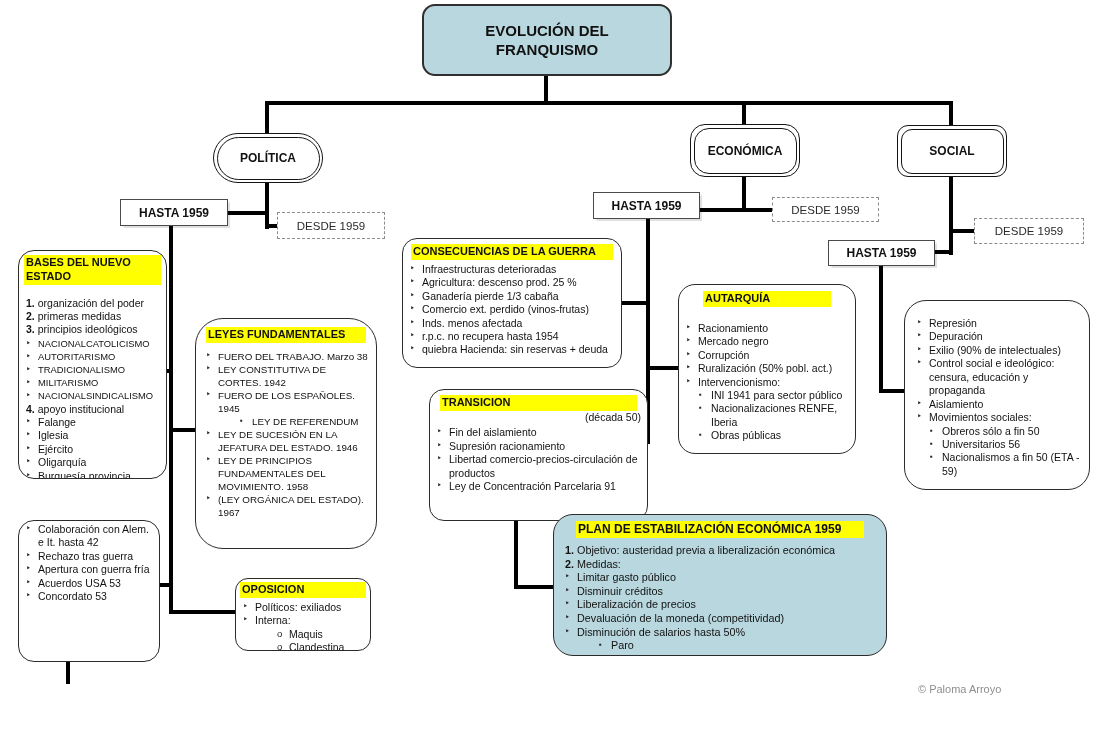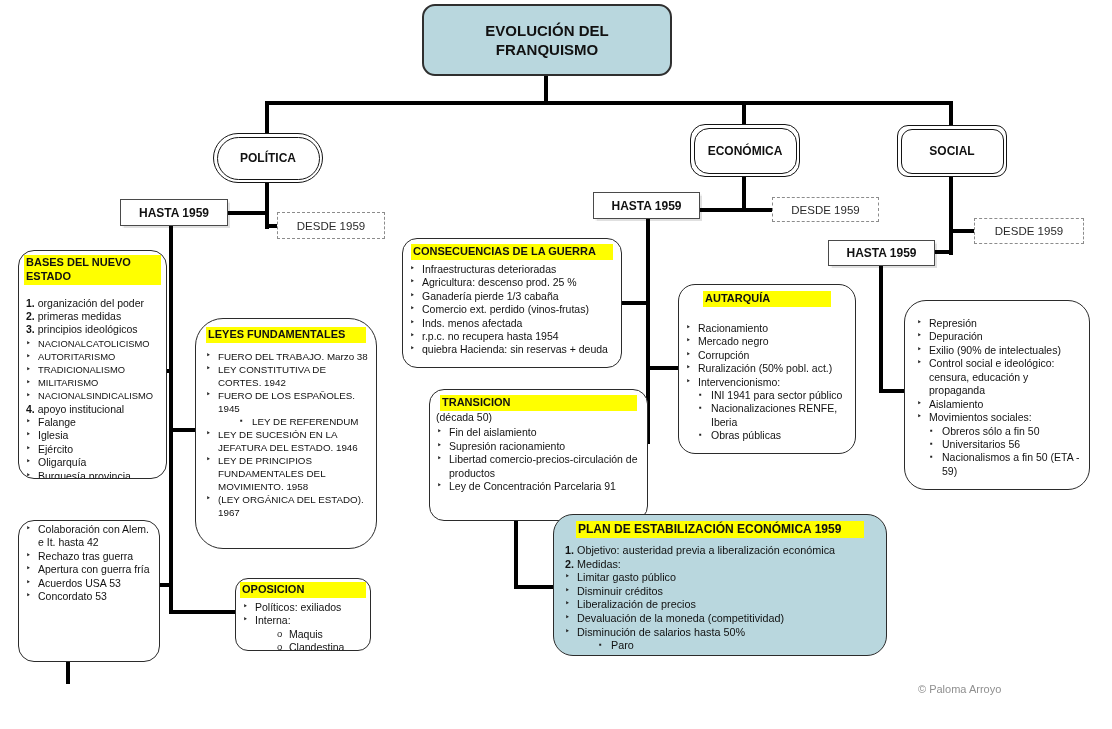--- a/index.html
+++ b/index.html
@@ -22,21 +22,21 @@
   .tag{position:absolute;background:#fff;border:1.2px solid #4a4a4a;display:flex;align-items:center;
        justify-content:center;font-weight:bold;font-size:12px;box-sizing:border-box;
        box-shadow:1.5px 1.5px 1px rgba(0,0,0,0.12);}
   .tag.dashed{border:1.4px dashed #8c8c8c;font-weight:normal;font-size:11.5px;color:#2a2a2a;box-shadow:none;}
   
   .box{position:absolute;background:#fff;border:1.5px solid #2b2b2b;border-radius:18px;
        overflow:hidden;box-sizing:border-box;}
   .box.fill{background:#b9d7de;}
   .box-title{background:#ffff00;font-weight:bold;text-align:left;font-size:11px;line-height:1.25;
              margin:5px 6px 1px;padding:1px 2px;}
-  .box-subtitle{text-align:left;font-size:10.5px;line-height:1.2;margin:0 6px 1px;}
+  .box-subtitle{text-align:right;font-size:10.5px;line-height:1.2;margin:0 6px 1px;}
   .box-body{padding:2px 4px 4px 7px;font-size:10.5px;line-height:1.28;}
   .li{display:flex;align-items:flex-start;}
   .li.sm{font-size:9.4px;line-height:1.4;}
   .li b{margin-right:3px;white-space:nowrap;}
   .li .txt{flex:1 1 auto;}
   .marker{flex:0 0 12px;font-size:8px;padding-top:1px;color:#222;}
   .marker.m-circle{font-size:9.5px;padding-top:0;}
   .lv1{margin-left:13px;}
   .lv2{margin-left:34px;}
   

